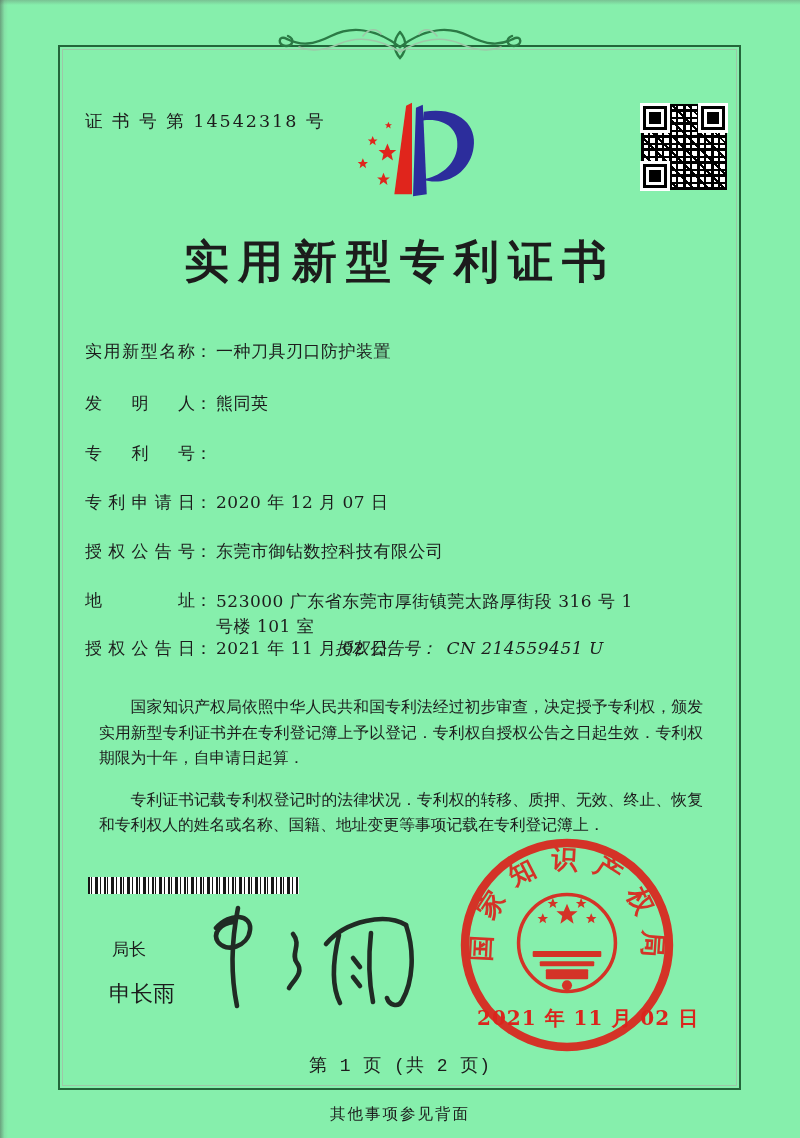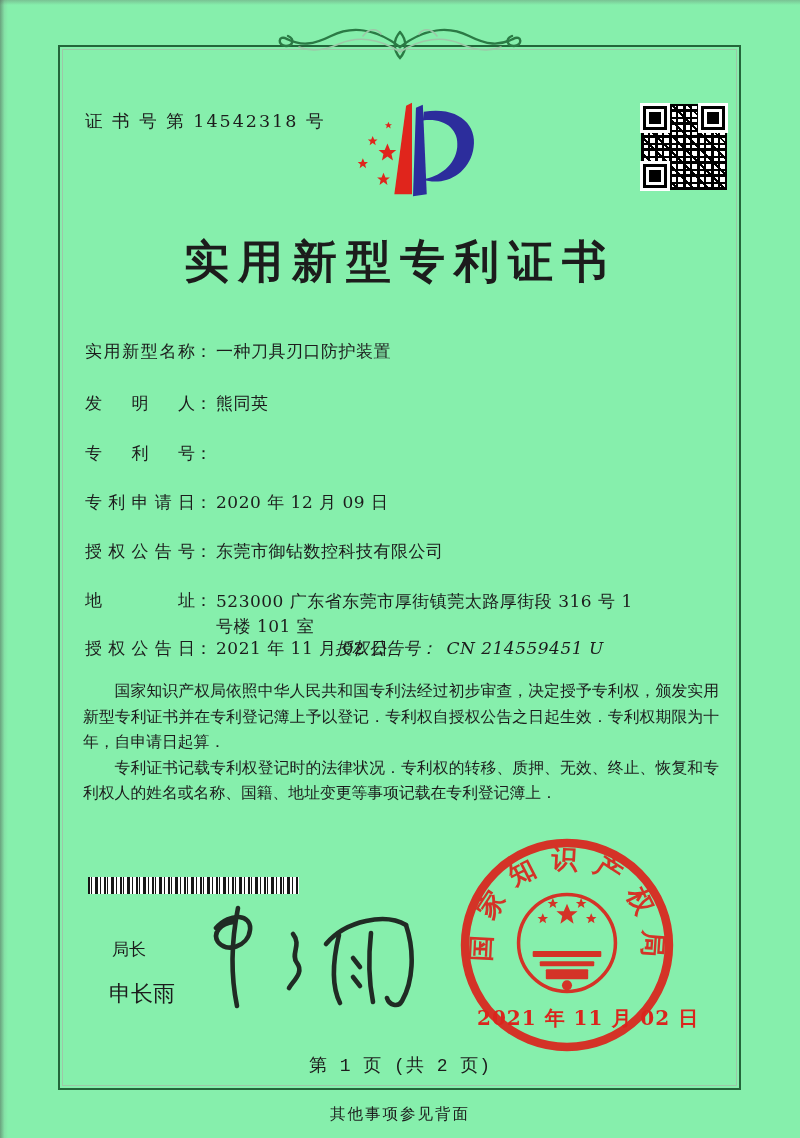--- a/index.html
+++ b/index.html
@@ -34,21 +34,21 @@
   .flabel{display:inline-block;width:110px;text-align:justify;text-align-last:justify;font-weight:500;}
   .fcolon{display:inline-block;margin-right:4px;}
   .fvalue{letter-spacing:.5px;}
   .frow.r-name{top:340px}.frow.r-inv{top:392px}.frow.r-pat{top:442px}
   .frow.r-fil{top:491px}.frow.r-own{top:540px}.frow.r-addr{top:589px}
   .frow.r-grant{top:637px}
   .addr-val{white-space:normal;width:440px;line-height:25px;}
   .grant2{position:absolute;left:335px;top:637px;font-size:17px;white-space:nowrap;font-style:italic;}
   .grant2 .flabel{width:auto;text-align:left;text-align-last:left;}
   .paras{position:absolute;left:83px;top:678px;width:636px;font-size:15.8px;line-height:25.6px;text-align:justify;}
-  .paras p{margin:0;text-indent:2em;}
+  .paras p{margin:16px;text-indent:2em;}
   .barcode{position:absolute;left:88px;top:877px;width:211px;height:17px;
     background:repeating-linear-gradient(90deg,#151515 0 2px,#fdfdfd 2px 3px,#151515 3px 4px,#fdfdfd 4px 7px,#151515 7px 10px,#fdfdfd 10px 12px,#151515 12px 13px,#fdfdfd 13px 16px);}
   .sig-title{position:absolute;left:112px;top:938px;font-size:17px;font-weight:500;}
   .sig-name{position:absolute;left:109px;top:979px;font-size:22px;font-weight:500;}
   .signature{position:absolute;left:190px;top:900px;width:250px;height:112px;}
   .seal{position:absolute;left:456px;top:834px;width:222px;height:222px;opacity:.93;}
   .seal-date{position:absolute;left:477px;top:1005px;font-size:20px;font-weight:bold;color:#da251d;letter-spacing:1px;white-space:nowrap;}
   .page-info{position:absolute;left:0;right:0;top:1053px;text-align:center;font-size:18px;letter-spacing:1px;font-family:Liberation Mono, monospace;}
   .back-note{position:absolute;left:0;right:0;top:1104px;text-align:center;font-size:15.5px;letter-spacing:2px;}
 </style>
@@ -115,21 +115,21 @@
       <span class="fcolon">：</span>
     <span class="fvalue">熊同英</span>
   </div>
   <div class="frow r-pat">
     <span class="flabel">专利号</span>
       <span class="fcolon">：</span>
   </div>
   <div class="frow r-fil">
     <span class="flabel">专利申请日</span>
       <span class="fcolon">：</span>
-    <span class="fvalue">2020 年 12 月 09 日</span>
+    <span class="fvalue">2020 年 12 月 07 日</span>
   </div>
   <div class="frow r-own">
     <span class="flabel">授权公告号</span>
       <span class="fcolon">：</span>
     <span class="fvalue">东莞市御钻数控科技有限公司</span>
   </div>
   <div class="frow r-addr">
     <span class="flabel">地址</span>
       <span class="fcolon">：</span>
     <span class="fvalue addr-val">523000 广东省东莞市厚街镇莞太路厚街段 316 号 1 号楼 101 室</span>

